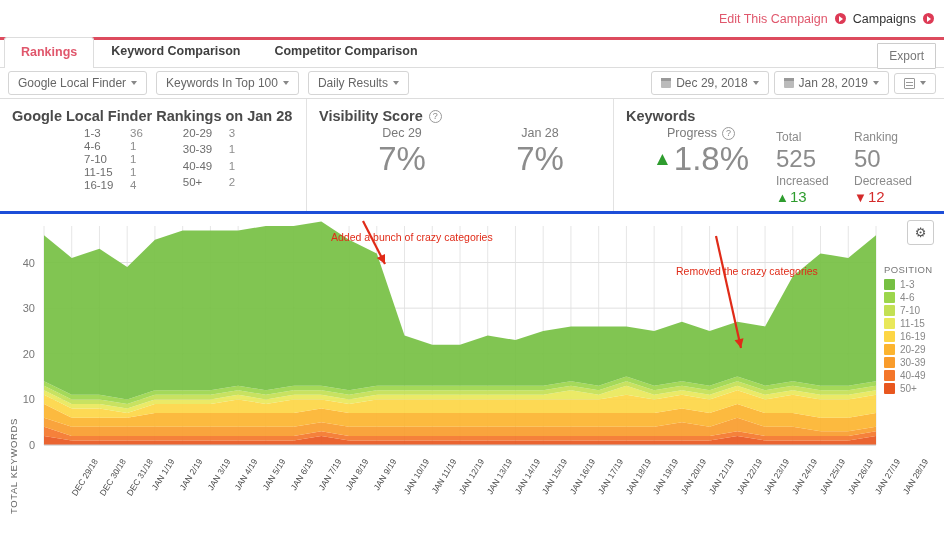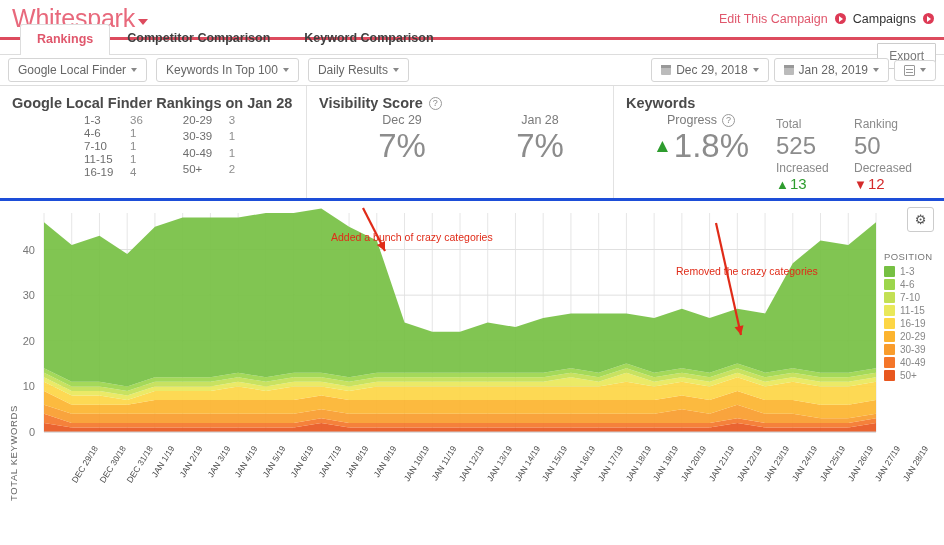--- a/index.html
+++ b/index.html
@@ -38,23 +38,23 @@
     background:#dd3a55; display:inline-block; position:relative;
   }
   .dot-icon::after {
     content:""; position:absolute; left:4px; top:2.5px;
     width:0;height:0;border-top:3px solid transparent;border-bottom:3px solid transparent;
     border-left:4px solid #fff;
   }
 
   
   .tabsrow {
-    height:15px; display:flex; align-items:flex-end;
+    height:28px; display:flex; align-items:flex-end;
     border-bottom:1px solid #ddd; position:relative;
-    padding-left:20px;
+    padding-left:4px;
   }
   .tab {
     font-size:12.5px; font-weight:bold; color:#3f3f3f;
     padding:7px 16px 8px; cursor:pointer; line-height:1.2;
     border:1px solid transparent; border-bottom:none;
     background:transparent;
   }
   .tab.active {
     color:#e0576c; background:#fff;
     border-color:#ddd; border-radius:3px 3px 0 0;
@@ -173,36 +173,32 @@
   .xlab {
     position:absolute; font-size:8.5px; color:#4a4a4a;
     transform:rotate(-58deg); transform-origin:100% 0%;
     white-space:nowrap; text-align:right;
   }
 </style>
 </head>
 <body>
 
 <div class="topbar">
-  <div class="brand">
-    <span>Whitespark</span>
-    <span class="caret-down"></span>
-  </div>
   <div class="topright">
     <a class="link-pink" href="#">Edit This Campaign</a>
     <span class="dot-icon"></span>
     <a class="link-dark" href="#">Campaigns</a>
     <span class="dot-icon"></span>
   </div>
 </div>
 
 <div class="tabsrow">
   <div class="tab active">Rankings</div>
+  <div class="tab">Keyword Comparison</div>
   <div class="tab">Competitor Comparison</div>
-  <div class="tab">Keyword Comparison</div>
   <div class="export-btn">Export</div>
 </div>
 
 <div class="filters">
   <div class="fbtn">
     <span>Google Local Finder</span>
     <span class="caret"></span>
   </div>
   <div class="fbtn">
     <span>Keywords In Top 100</span>

